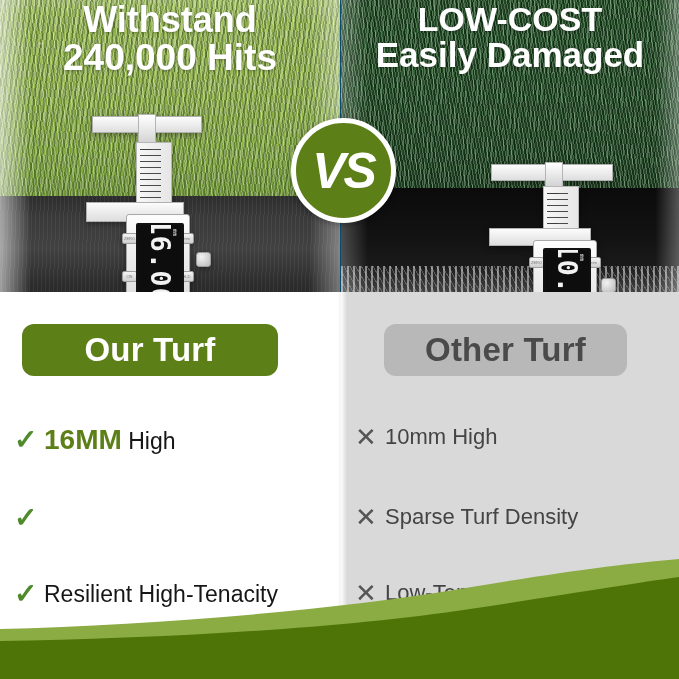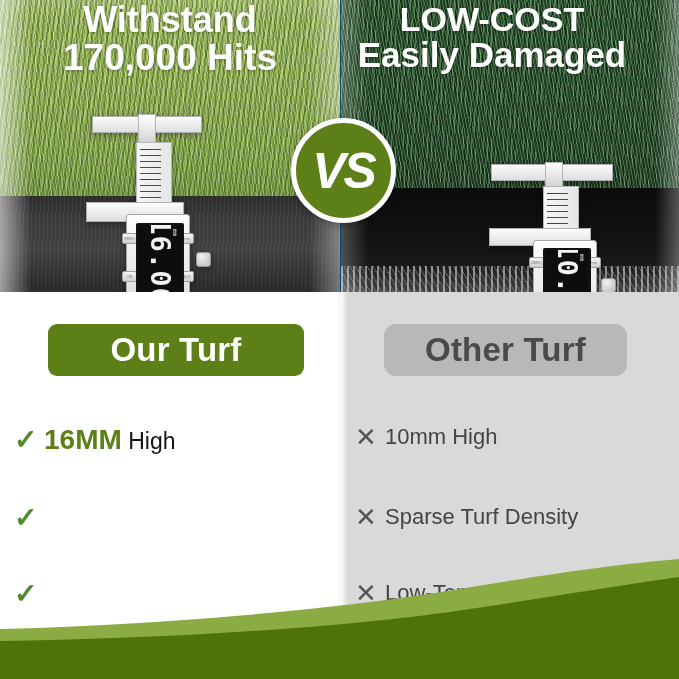--- a/index.html
+++ b/index.html
@@ -126,42 +126,42 @@
   }
 
   
   .headline{position:absolute;top:2px;text-align:center;color:#fff;z-index:5;
     font-weight:700;line-height:1.02;text-shadow:0 1px 3px rgba(0,0,0,.30);}
   .headline .l1{display:block;}
   .headline .l2{display:block;}
   .headline.left{left:0;width:340px;}
   .headline.left .l1{font-size:36px;}
   .headline.left .l2{font-size:37px;}
-  .headline.right{left:341px;width:302px;}
+  .headline.right{left:341px;width:338px;}
   .headline.right .l1{font-size:34px;}
   .headline.right .l2{font-size:35px;}
 
   
   .panel{position:absolute;top:292px;height:387px;}
   .panel.left{left:0;width:337px;background:#ffffff;}
   .panel.right{left:341px;width:338px;background:#d9d9d9;}
   .divider{position:absolute;left:337px;top:292px;width:4px;height:387px;
     background:linear-gradient(90deg,#ffffff,#f2f2f2);}
   .panel.right::before{
     content:"";position:absolute;left:0;top:0;width:6px;height:100%;
     background:linear-gradient(90deg, rgba(255,255,255,.95), rgba(217,217,217,0));
   }
 
   
   .banner{
     position:absolute;top:32px;height:52px;border-radius:12px;
     display:flex;align-items:center;justify-content:center;
   }
   .banner span{font-weight:700;font-size:33px;letter-spacing:.2px;}
-  .banner.ours{left:48px;width:256px;background:#5d7f18;border-radius:9px;}
+  .banner.ours{left:22px;width:256px;background:#5d7f18;}
   .banner.ours span{color:#ffffff;}
   .banner.theirs{left:43px;width:243px;background:#b8b8b8;}
   .banner.theirs span{color:#4a4a4a;text-align:right;}
 
   
   .feat{position:absolute;display:flex;align-items:center;}
   .feat .mark{width:30px;flex:0 0 30px;font-size:28px;line-height:1;font-weight:700;}
   .feat .mark.check{color:#4f8a2c;}
   .feat .mark.cross{color:#555555;font-weight:400;font-size:26px;}
   .feat .txt{font-size:23px;color:#161616;white-space:nowrap;}
@@ -237,21 +237,21 @@
           </div>
         </div>
         <div class="cal-thumb" style="left:110px;top:130px;"></div>
       </div>
 
       <div class="vig"></div>
     </div>
 
     <div class="headline left">
       <span class="l1">Withstand</span>
-      <span class="l2">170,000 Hits</span>
+      <span class="l2">240,000 Hits</span>
     </div>
     <div class="headline right">
       <span class="l1">LOW-COST</span>
       <span class="l2">Easily Damaged</span>
     </div>
 
     <div class="vs-badge">
       <span>VS</span>
     </div>
   </div>
@@ -265,20 +265,21 @@
       <span class="mark check">✓</span>
       <span class="txt"><span class="hl">16MM</span><span> High</span></span>
     </div>
 
     <div class="feat l2">
       <span class="mark check">✓</span>
     </div>
 
     <div class="feat l3">
       <span class="mark check">✓</span>
+      <span class="txt">Resilient High-Tenacity</span>
     </div>
   </div>
 
   <div class="divider"></div>
 
   <div class="panel right">
     <div class="banner theirs">
       <span>Other Turf</span>
     </div>
 

